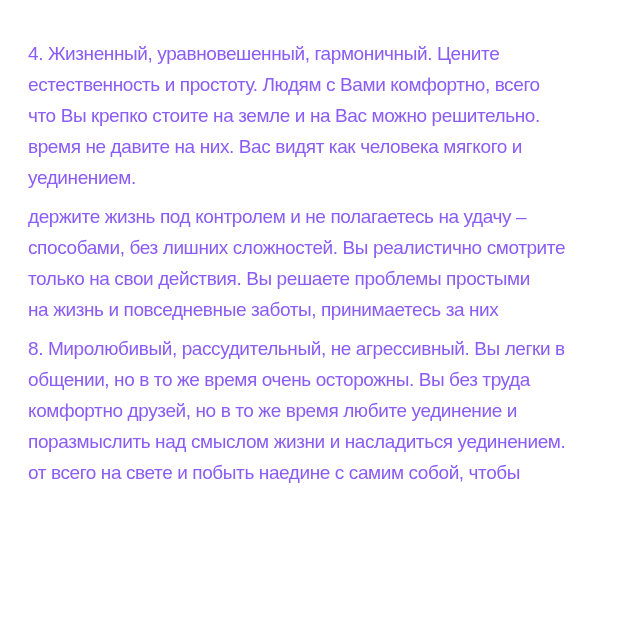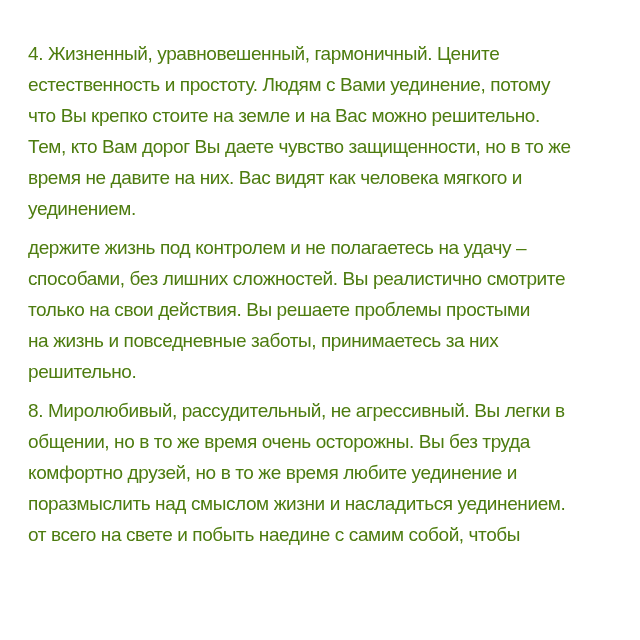--- a/index.html
+++ b/index.html
@@ -9,52 +9,50 @@
     width: 640px;
     height: 640px;
     overflow: hidden;
   }
   .document {
     box-sizing: border-box;
     width: 640px;
     height: 640px;
     padding: 38px 16px 0 28px;
     font-family: "Liberation Sans", "DejaVu Sans", sans-serif;
-    color: #4d7c0f;
+    color: #8b5cf6;
     font-size: 19px;
     letter-spacing: -0.4px;
   }
   .paragraph {
     margin: 0 0 8px 0;
   }
   .text-line {
     line-height: 31px;
     white-space: nowrap;
   }
 </style>
 </head>
 <body>
 
 <div class="document">
 
   <div class="paragraph">
     <div class="text-line">4. Жизненный, уравновешенный, гармоничный. Цените</div>
-    <div class="text-line">естественность и простоту. Людям с Вами уединение, потому</div>
+    <div class="text-line">естественность и простоту. Людям с Вами комфортно, всего</div>
     <div class="text-line">что Вы крепко стоите на земле и на Вас можно решительно.</div>
-    <div class="text-line">Тем, кто Вам дорог Вы даете чувство защищенности, но в то же</div>
     <div class="text-line">время не давите на них. Вас видят как человека мягкого и</div>
     <div class="text-line">уединением.</div>
   </div>
 
   <div class="paragraph">
     <div class="text-line">держите жизнь под контролем и не полагаетесь на удачу –</div>
     <div class="text-line">способами, без лишних сложностей. Вы реалистично смотрите</div>
     <div class="text-line">только на свои действия. Вы решаете проблемы простыми</div>
     <div class="text-line">на жизнь и повседневные заботы, принимаетесь за них</div>
-    <div class="text-line">решительно.</div>
   </div>
 
   <div class="paragraph">
     <div class="text-line">8. Миролюбивый, рассудительный, не агрессивный. Вы легки в</div>
     <div class="text-line">общении, но в то же время очень осторожны. Вы без труда</div>
     <div class="text-line">комфортно друзей, но в то же время любите уединение и</div>
     <div class="text-line">поразмыслить над смыслом жизни и насладиться уединением.</div>
     <div class="text-line">от всего на свете и побыть наедине с самим собой, чтобы</div>
   </div>
 

